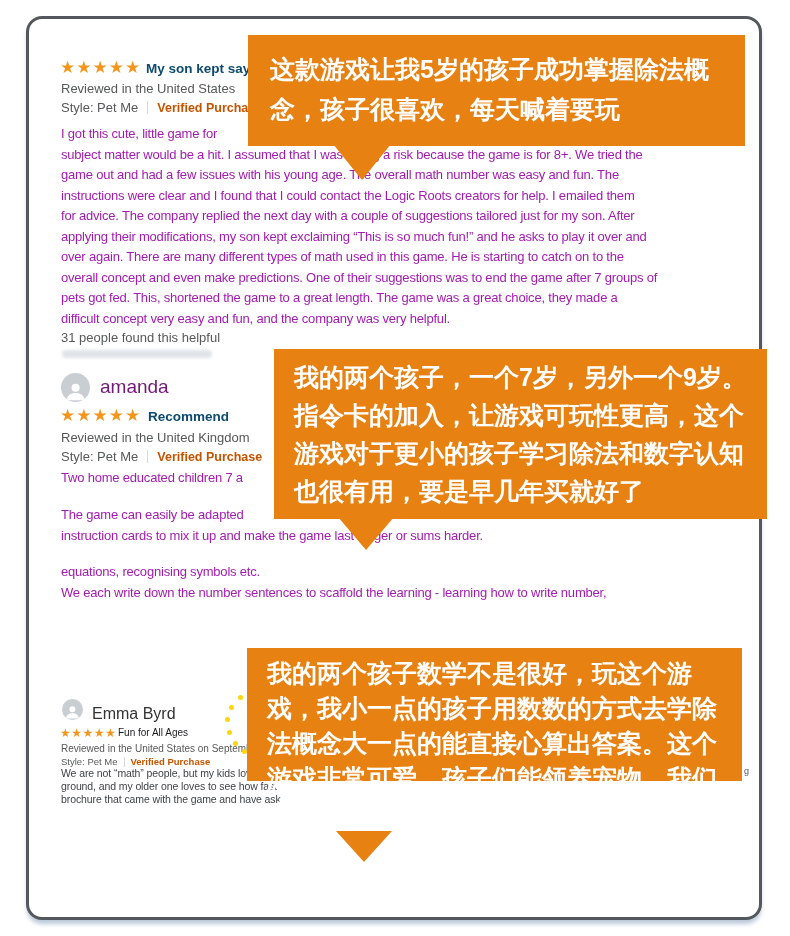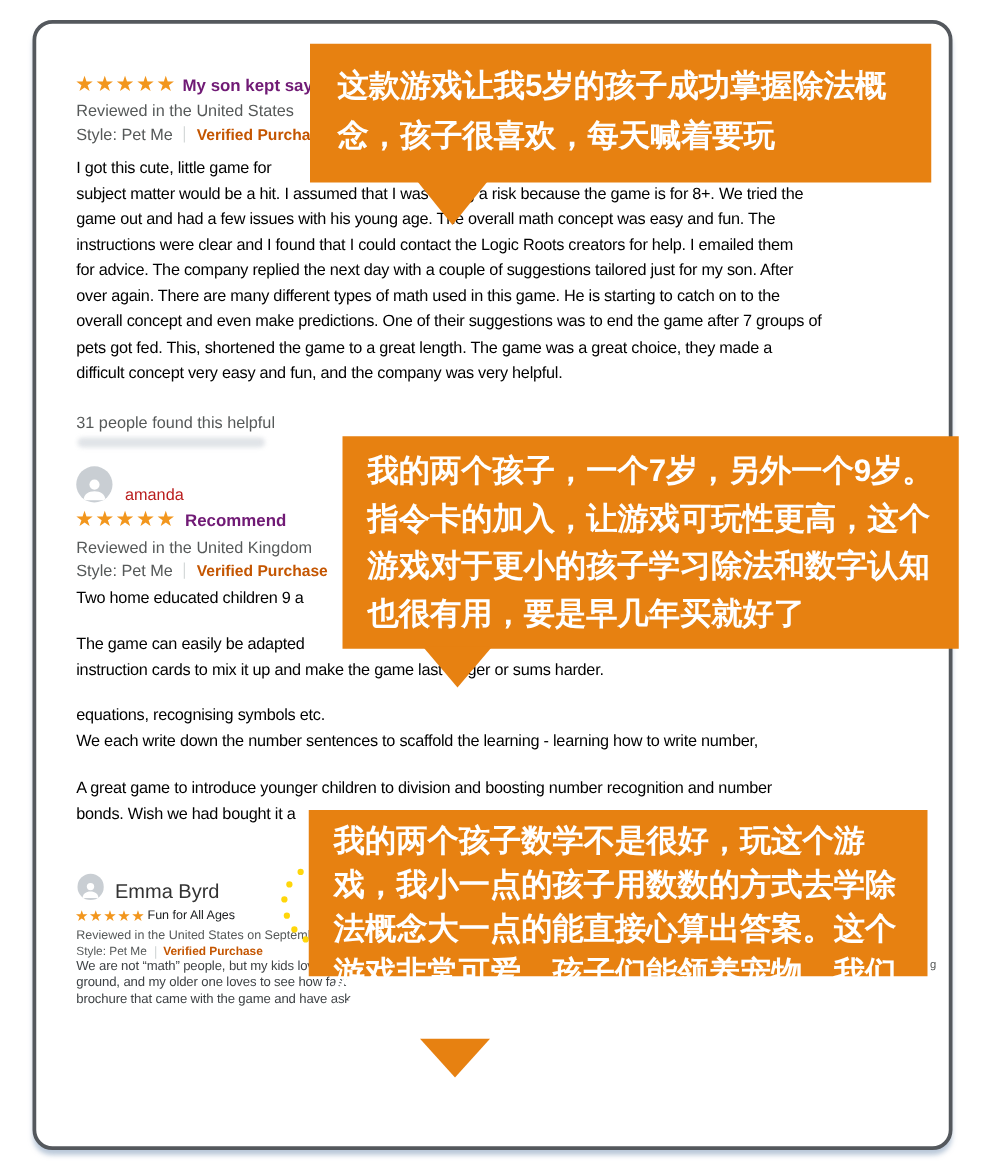--- a/index.html
+++ b/index.html
@@ -5,26 +5,26 @@
   html,body{margin:0;padding:0;background:#fff;}
   .stage{position:relative;width:790px;height:936px;background:#fff;overflow:hidden;
          font-family:"Liberation Sans",sans-serif;}
   .card{position:absolute;left:26px;top:16px;width:730px;height:898px;background:#fff;
         border:3px solid #54585d;border-radius:16px;
         box-shadow:0 5px 4px -1px rgba(130,155,185,.55);z-index:0;}
   .abs{position:absolute;white-space:nowrap;}
   
   .stars{color:#f2961d;font-size:17px;letter-spacing:1px;line-height:1;}
   .stars.small{font-size:12px;letter-spacing:.5px;}
-  .rtitle{font-weight:bold;color:#701a75;font-size:13.5px;}
+  .rtitle{font-weight:bold;color:#0c4a6e;font-size:13.5px;}
   .muted{color:#565959;font-size:13px;}
   .stylerow{color:#565959;font-size:13px;display:flex;align-items:center;gap:9px;}
   .divider{width:1px;height:13px;background:#d5d9d9;display:inline-block;}
   .verified{color:#c45500;font-weight:bold;font-size:12.5px;}
-  .body{color:#000000;font-size:13px;letter-spacing:-0.2px;line-height:20.5px;}
+  .body{color:#a21caf;font-size:13px;letter-spacing:-0.2px;line-height:20.5px;}
   .body div{white-space:nowrap;}
   .body.sp21 div{line-height:21px;}
   
   .sm-name{color:#333;font-size:16px;}
   .sm-title{font-weight:normal;color:#1a1c1e;font-size:10px;}
   .sm-muted{color:#565959;font-size:10px;}
   .sm-style{color:#565959;font-size:9.5px;display:flex;align-items:center;gap:6px;}
   .sm-verified{color:#c45500;font-weight:bold;font-size:9.5px;}
   .sm-body{color:#3f4346;font-size:10.5px;letter-spacing:-0.1px;line-height:12.9px;}
   .sm-body div{white-space:nowrap;}
@@ -54,58 +54,55 @@
   <div class="abs z1 rtitle" style="left:146px;top:61px;">My son kept say</div>
   <div class="abs z1 muted" style="left:61px;top:81px;">Reviewed in the United States</div>
   <div class="abs z1 stylerow" style="left:61px;top:100px;">
     <span>Style: Pet Me</span>
     <span class="divider"></span>
     <span class="verified">Verified Purchase</span>
   </div>
   <div class="abs z1 body" style="left:61px;top:124px;">
     <div>I got this cute, little game for</div>
     <div>subject matter would be a hit. I assumed that I was taking a risk because the game is for 8+. We tried the</div>
-    <div>game out and had a few issues with his young age. The overall math concept was easy and fun. The</div>
+    <div>game out and had a few issues with his young age. The overall math number was easy and fun. The</div>
     <div>instructions were clear and I found that I could contact the Logic Roots creators for help. I emailed them</div>
     <div>for advice. The company replied the next day with a couple of suggestions tailored just for my son. After</div>
+    <div>applying their modifications, my son kept exclaiming “This is so much fun!” and he asks to play it over and</div>
     <div>over again. There are many different types of math used in this game. He is starting to catch on to the</div>
     <div>overall concept and even make predictions. One of their suggestions was to end the game after 7 groups of</div>
     <div>pets got fed. This, shortened the game to a great length. The game was a great choice, they made a</div>
     <div>difficult concept very easy and fun, and the company was very helpful.</div>
   </div>
   <div class="abs z1 muted" style="left:61px;top:330px;">31 people found this helpful</div>
   <div class="blurline" style="left:62px;top:350px;"></div>
 
   <div class="avatar" style="left:61px;top:373px;width:29px;height:29px;">
     <svg viewBox="0 0 24 24">
         <circle cx="12" cy="9" r="4.2" fill="#fff"></circle>
         <path d="M3 22c0-5 4-7.5 9-7.5s9 2.5 9 7.5z" fill="#fff"></path>
       </svg>
   </div>
-  <div class="abs z1" style="left:100px;top:388px;font-size:13px;color:#b91c1c;">amanda</div>
+  <div class="abs z1" style="left:100px;top:376px;font-size:19px;color:#701a75;">amanda</div>
   <div class="abs z1 stars" style="left:60px;top:407px;">★★★★★</div>
   <div class="abs z1 rtitle" style="left:148px;top:409px;">Recommend</div>
   <div class="abs z1 muted" style="left:61px;top:430px;text-align:center;">Reviewed in the United Kingdom</div>
   <div class="abs z1 stylerow" style="left:61px;top:449px;">
     <span>Style: Pet Me</span>
     <span class="divider"></span>
     <span class="verified">Verified Purchase</span>
   </div>
-  <div class="abs z1 body" style="left:61px;top:468px;">Two home educated children 9 a</div>
+  <div class="abs z1 body" style="left:61px;top:468px;">Two home educated children 7 a</div>
   <div class="abs z1 body sp21" style="left:61px;top:504px;">
     <div>The game can easily be adapted</div>
     <div>instruction cards to mix it up and make the game last longer or sums harder.</div>
   </div>
   <div class="abs z1 body sp21" style="left:61px;top:561px;">
     <div>equations, recognising symbols etc.</div>
     <div>We each write down the number sentences to scaffold the learning - learning how to write number,</div>
-  </div>
-  <div class="abs z1 body sp21" style="left:61px;top:619px;">
-    <div>A great game to introduce younger children to division and boosting number recognition and number</div>
-    <div>bonds. Wish we had bought it a</div>
   </div>
 
   <div class="avatar" style="left:62px;top:699px;width:21px;height:21px;">
     <svg viewBox="0 0 24 24">
         <circle cx="12" cy="9" r="4.2" fill="#fff"></circle>
         <path d="M3 22c0-5 4-7.5 9-7.5s9 2.5 9 7.5z" fill="#fff"></path>
       </svg>
   </div>
   <div class="abs z1 sm-name" style="left:92px;top:705px;">Emma Byrd</div>
   <div class="abs z1 stars small" style="left:60px;top:727px;">★★★★★</div>

